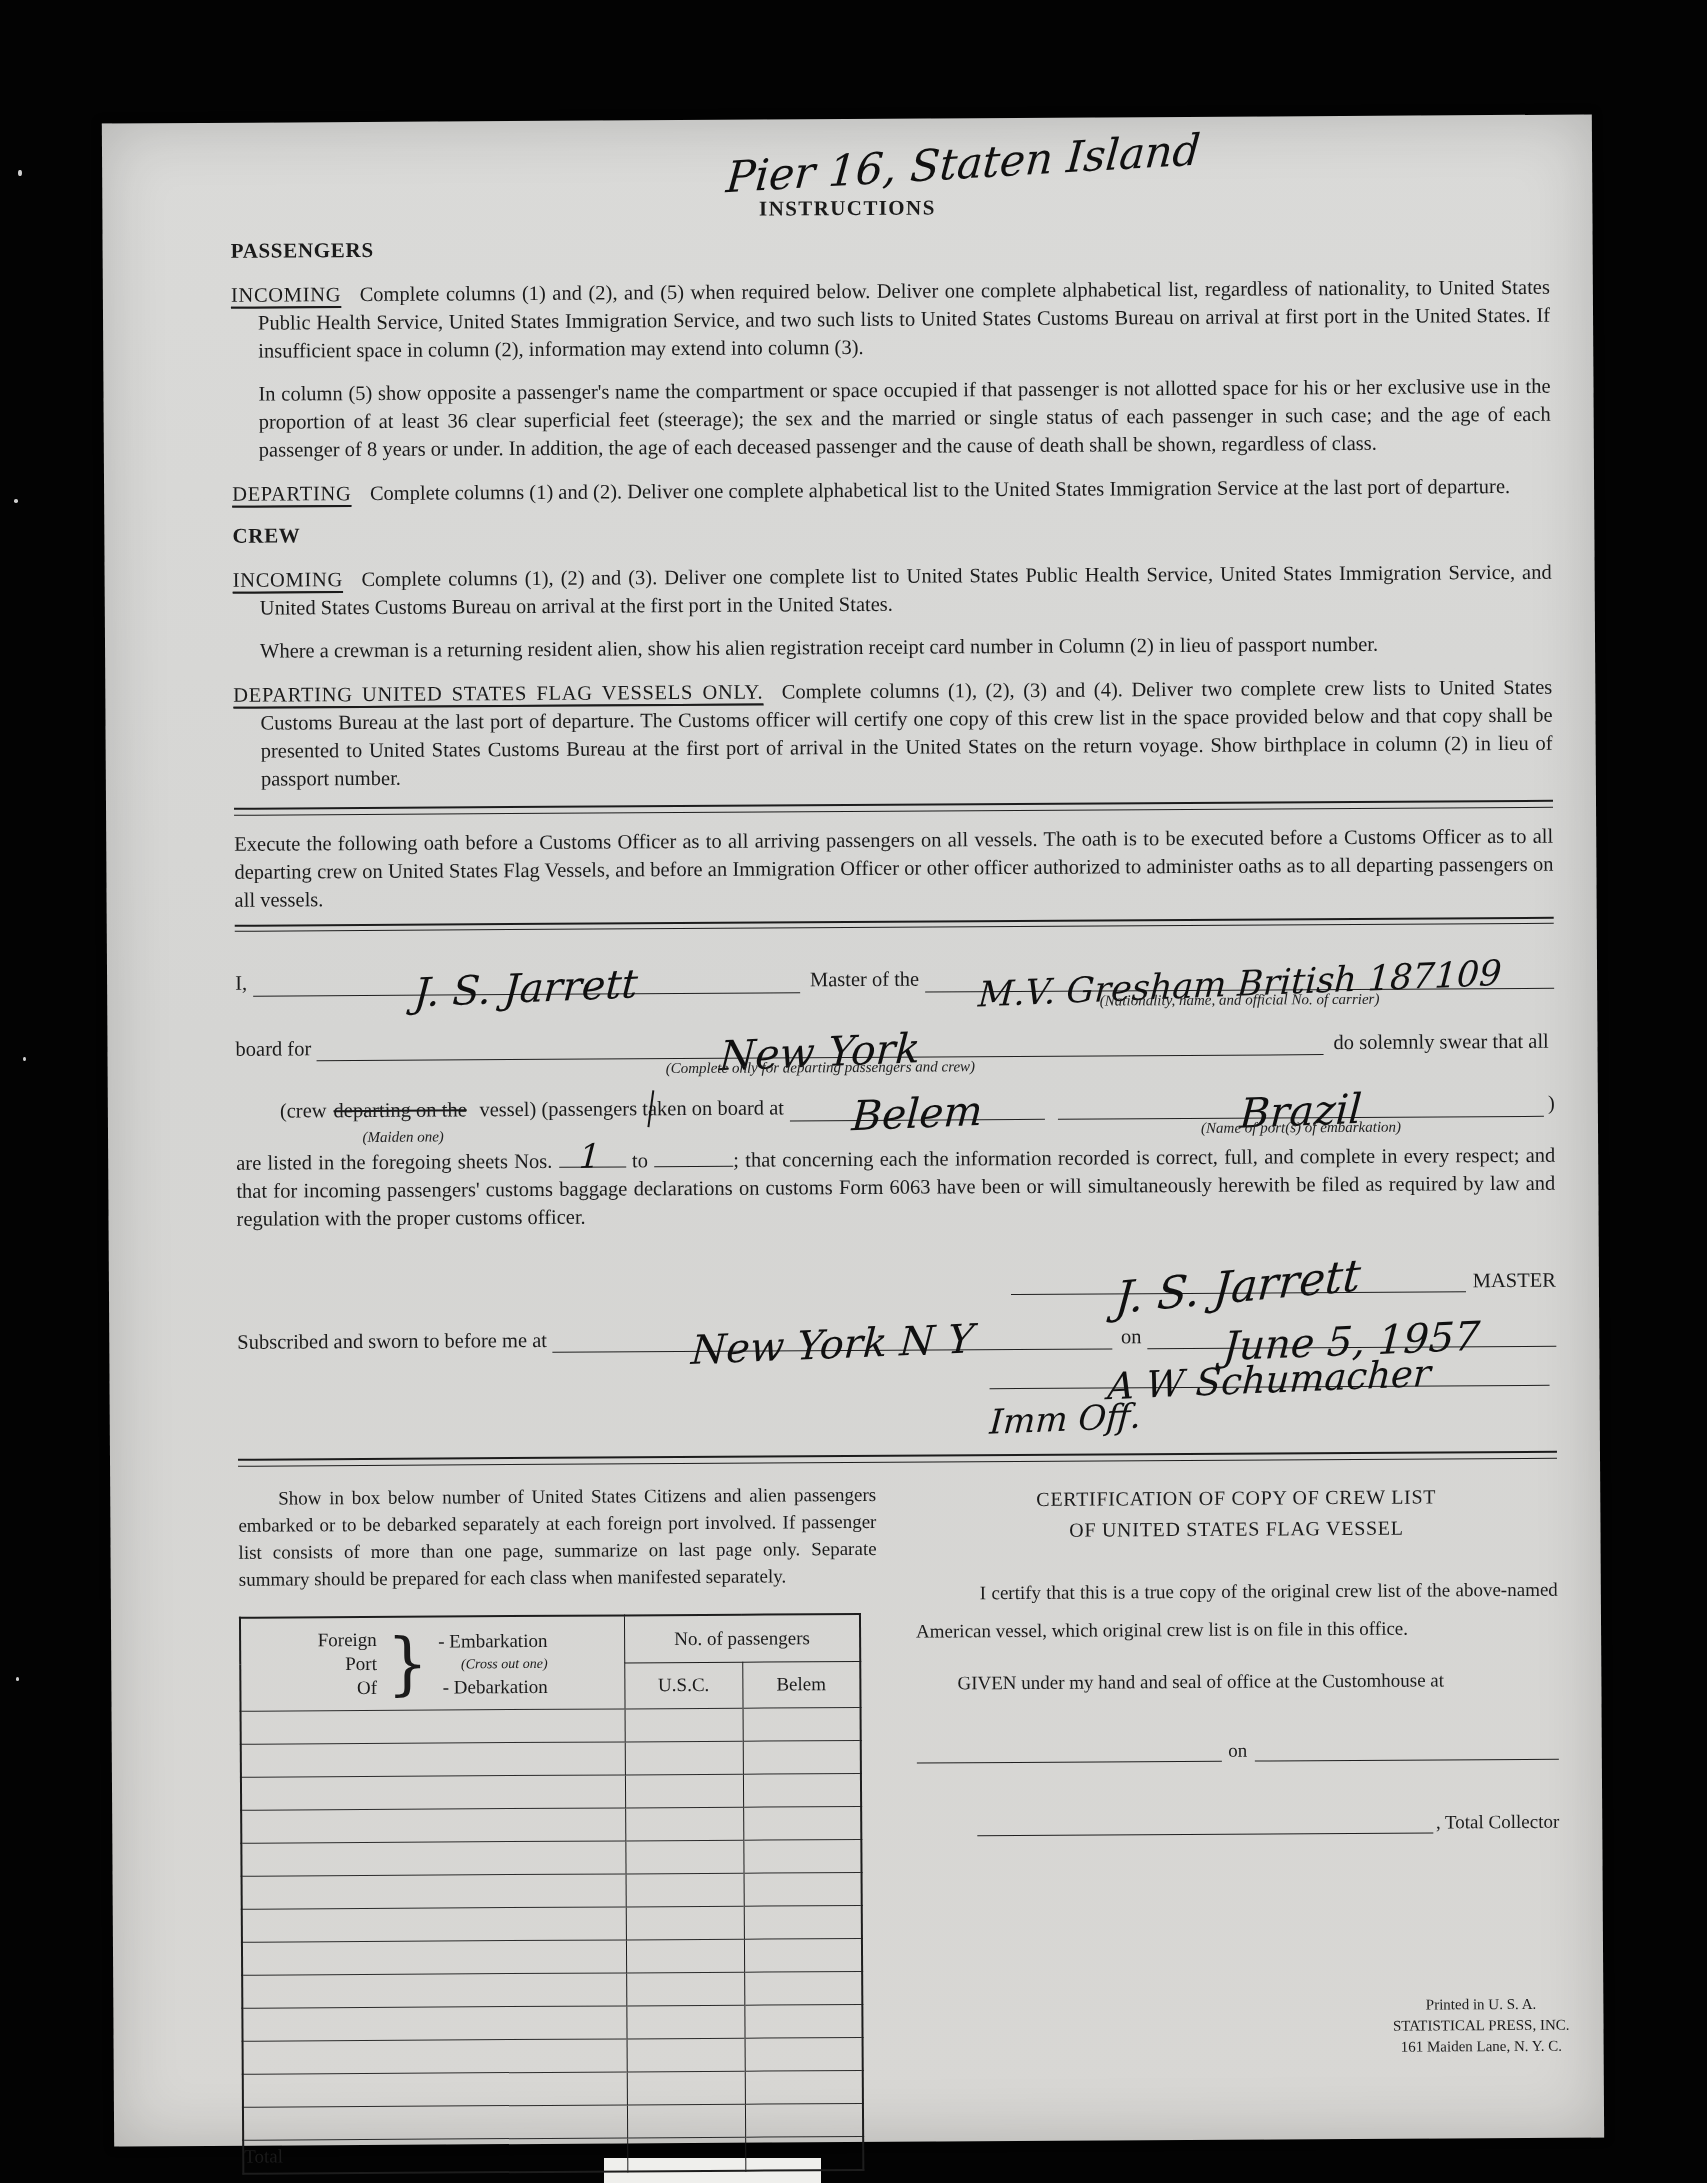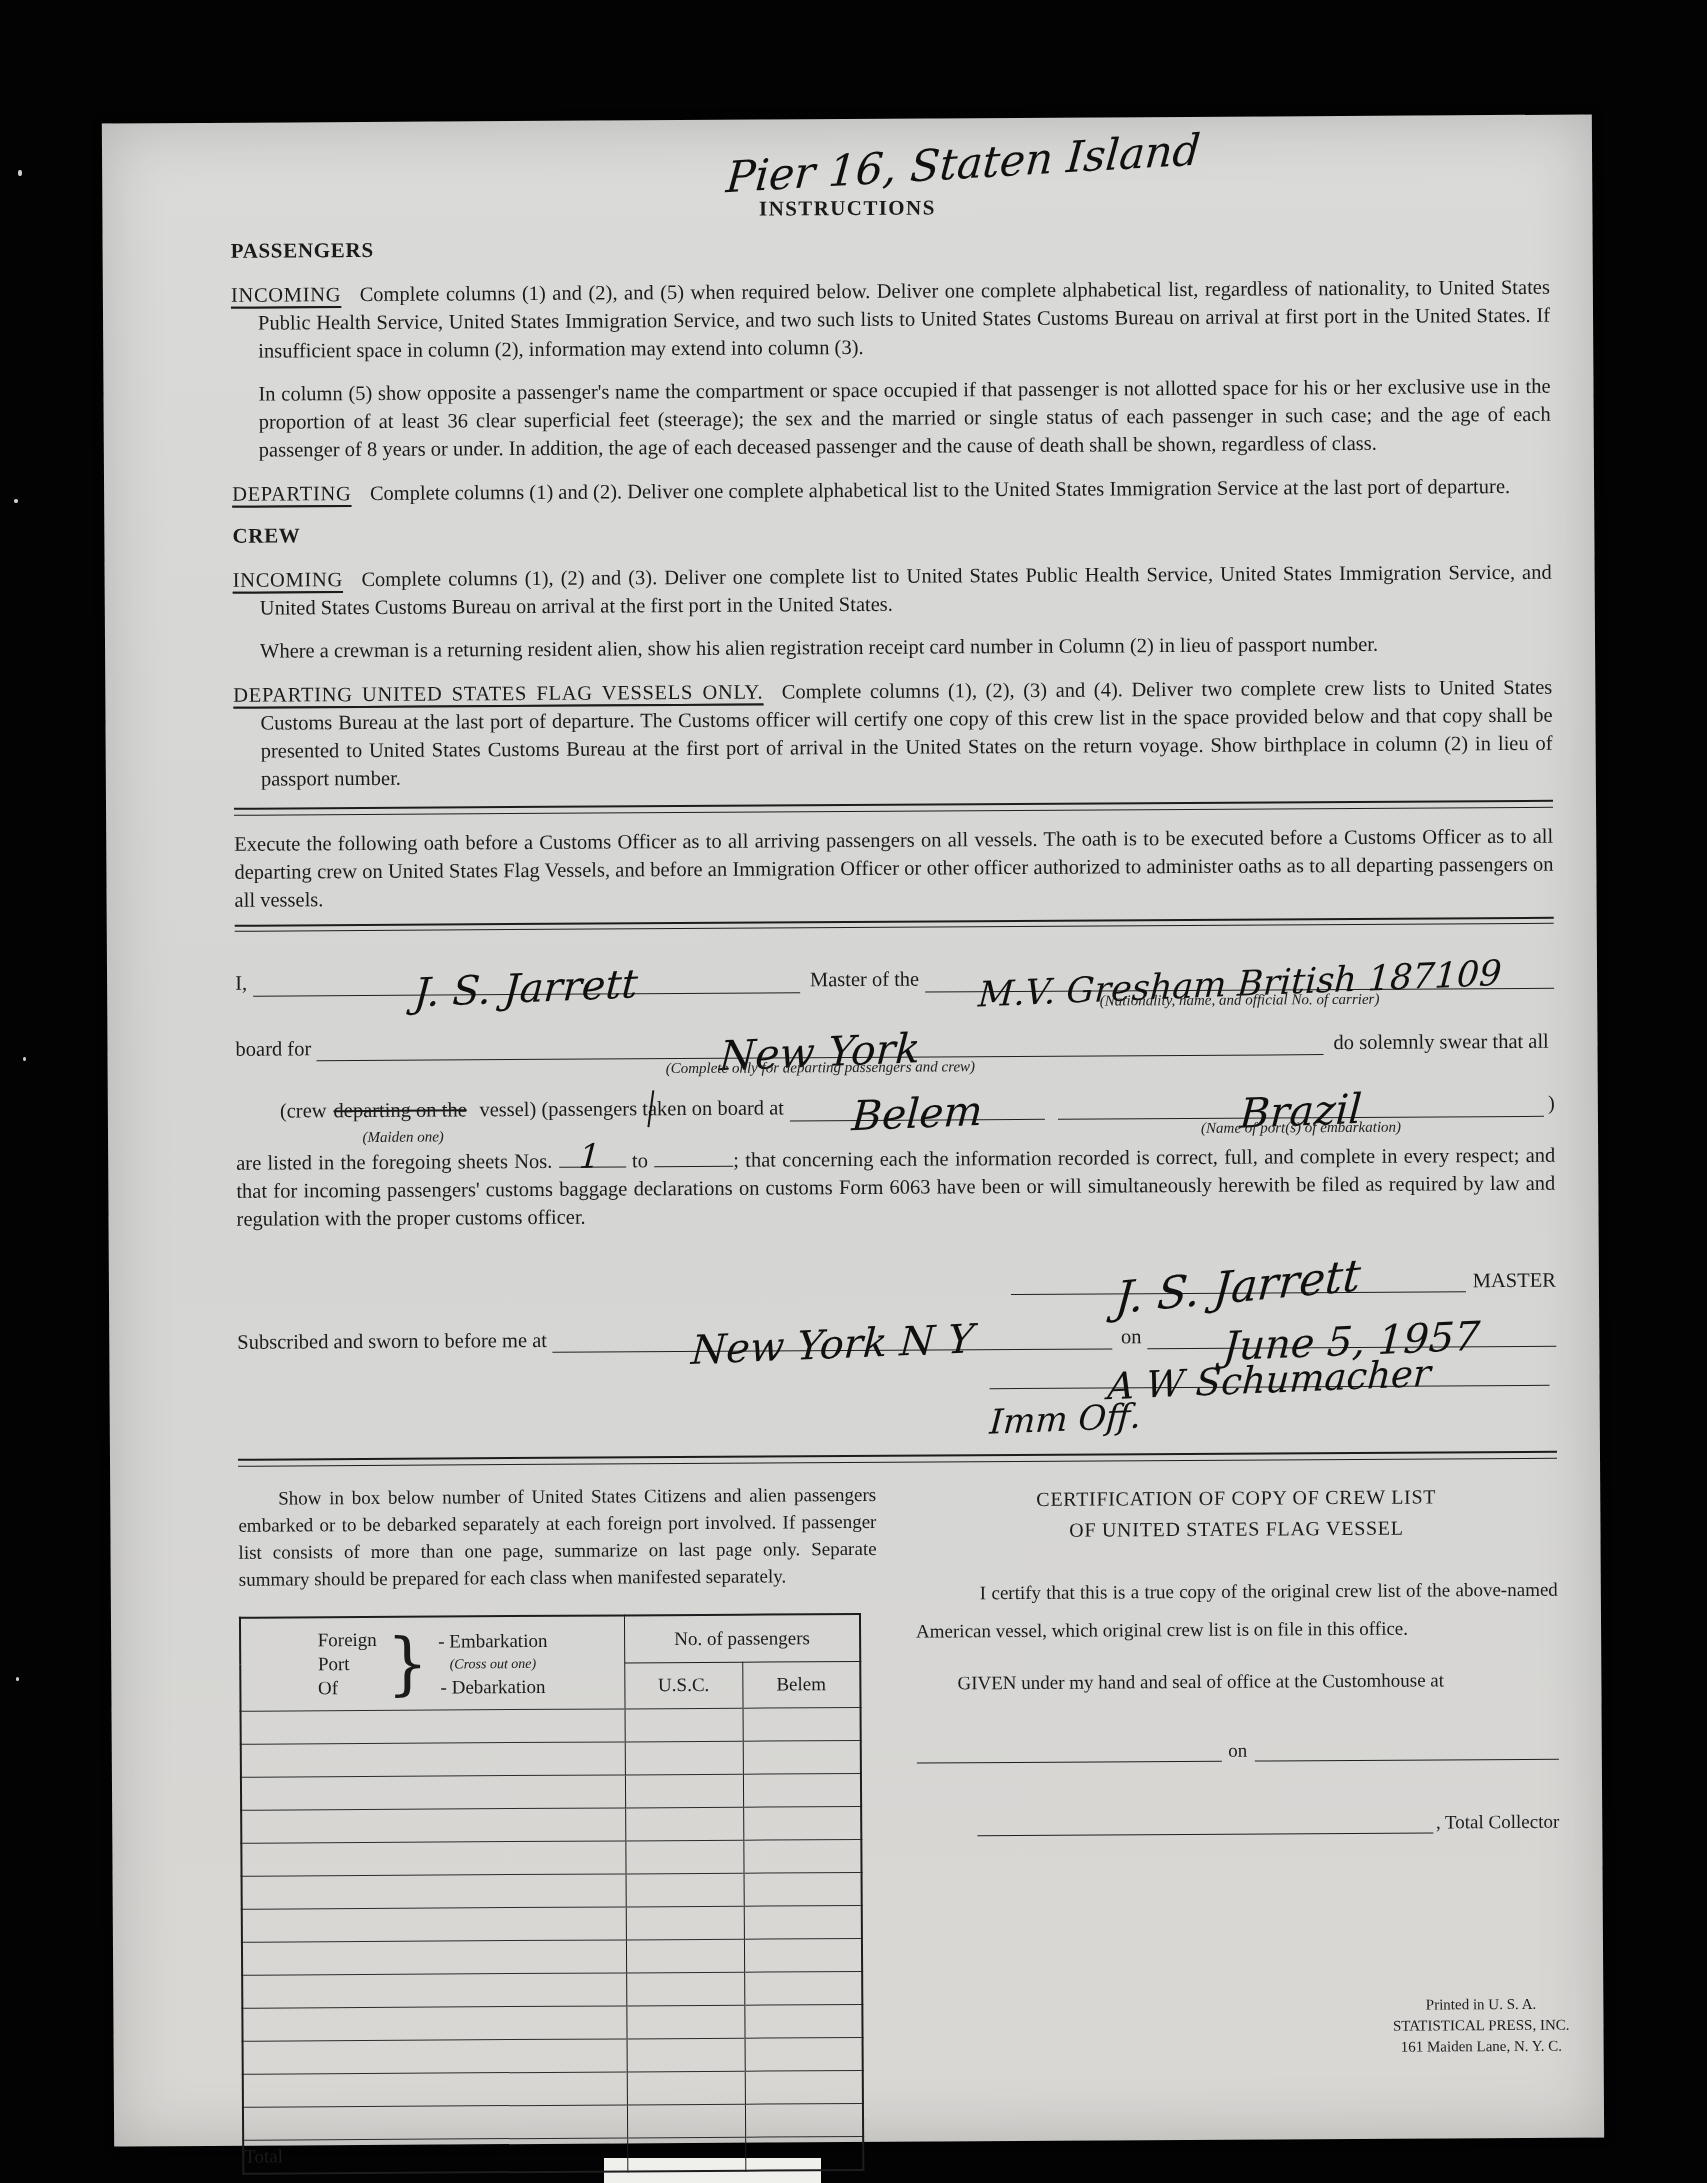--- a/index.html
+++ b/index.html
@@ -52,23 +52,23 @@
   .officer-block{width:560px;margin:18.4px 7px 0 auto;}
   .officer-title{text-align:center;font-size:34px;margin-top:10px;}
   
   .bottom-grid{display:grid;grid-template-columns:638px 1fr;column-gap:39px;margin-top:18.4px;}
   .summary-para{font-size:19px;line-height:27px;text-align:justify;text-indent:40px;margin:0 0 24px 0;}
   .sum-table{width:622px;border-collapse:collapse;border:2.1px solid #1d1d1d;table-layout:fixed;}
   .sum-table td{padding:0;}
   .port-head{width:62%;}
   .num-col{width:19%;}
   .port-head-inner{display:flex;align-items:center;justify-content:center;gap:10px;padding:10px 0;}
-  .port-words{text-align:left;font-size:19px;line-height:24px;}
+  .port-words{text-align:right;font-size:19px;line-height:24px;}
   .brace{font-size:65px;font-weight:300;transform:scaleY(1.05);line-height:64px;font-family:"DejaVu Serif",serif;}
-  .embark-stack{font-size:19px;line-height:23px;text-align:center;}
+  .embark-stack{font-size:19px;line-height:23px;text-align:right;}
   .cross-out{font-size:14px;font-style:italic;}
   .pass-head{text-align:center;font-size:19px;border-left:1.4px solid #1d1d1d;border-bottom:1.4px solid #1d1d1d;padding:7px 0;}
   .sub-head{text-align:center;font-size:19px;border-left:1.4px solid #1d1d1d;padding:7px 0 5.7px 0;}
   .body-cell{height:32px;border-top:1.4px solid #2b2b2b;}
   .num-cell{border-left:1.4px solid #1d1d1d;}
   .total-cell{font-size:19px;padding:5.7px 0 5.7px 17px;border-top:1.4px solid #2b2b2b;}
   .cert-col{padding-top:4.3px;}
   .cert-title{text-align:center;font-size:20px;line-height:31px;letter-spacing:0.7px;margin:0 0 28px 0;}
   .cert-para{font-size:19px;line-height:38px;text-align:justify;text-indent:64px;margin:0 0 7px 0;}
   .cert-given{font-size:19px;line-height:28px;text-indent:41px;margin:18.4px 0 0 0;}

